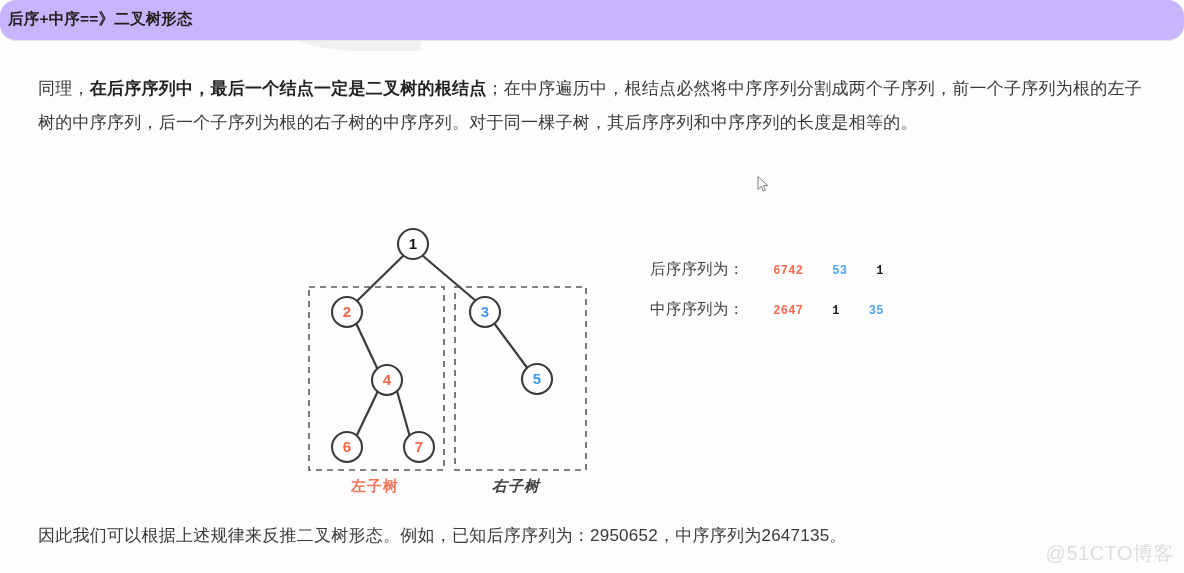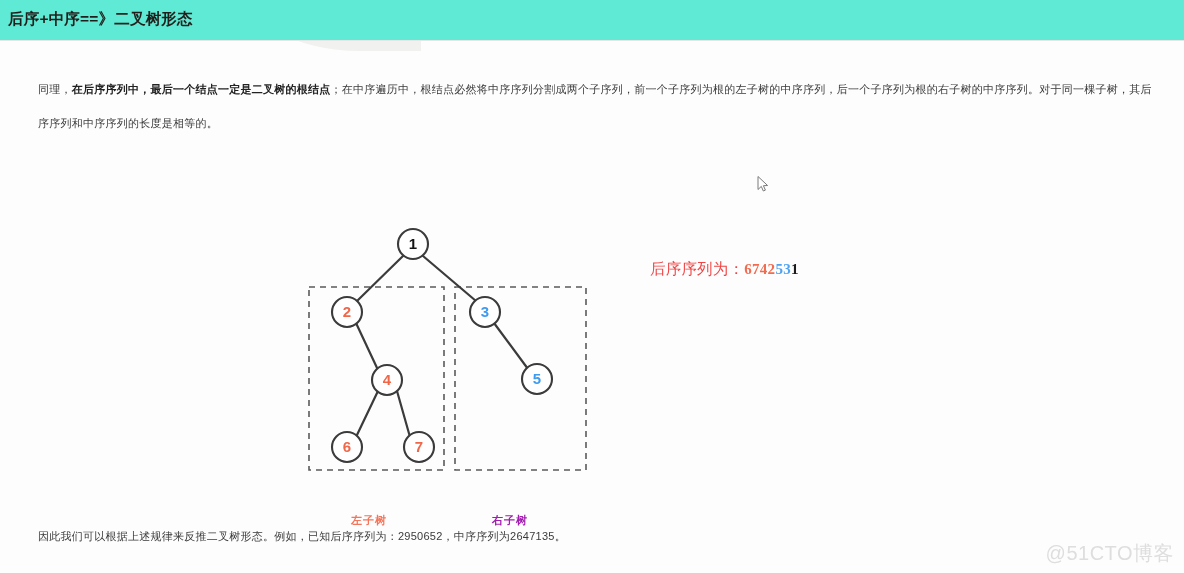--- a/index.html
+++ b/index.html
@@ -29,39 +29,40 @@
     pointer-events: none;
   }
 
   
   #header {
     position: absolute;
     left: 0;
     top: 0;
     width: 1184px;
     height: 41px;
-    background: #5eead4;
+    background: #c4b5fd;
     border-bottom: 1px solid #e6e6e6;
     box-sizing: border-box;
+    border-radius: 16px;
   }
   #page-title {
     position: absolute;
     left: 8px;
     top: 9px;
     font-size: 15.5px;
     font-weight: bold;
     color: #201f1c;
     letter-spacing: 0.2px;
     white-space: nowrap;
   }
 
   
   .para {
     position: absolute;
-    font-size: 11px;
+    font-size: 17px;
     color: #3a3a3a;
     line-height: 34px;
     letter-spacing: 0.25px;
   }
   #intro-paragraph {
     left: 38px;
     top: 72px;
     width: 1120px;
   }
   #intro-paragraph .strong {
@@ -79,29 +80,30 @@
   #sequence-block {
     position: absolute;
     left: 650px;
     top: 250px;
     font-size: 15.5px;
     line-height: 38px;
     white-space: nowrap;
   }
   .seq-row { display: block; }
   .seq-label {
-    color: #ef4444;
+    color: #404040;
     letter-spacing: 0.2px;
     text-align: center;
   }
   .seq-digits {
-    font-family: Liberation Serif, serif;
-    font-weight: bold;
-    font-size: 15px;
+    font-family: Liberation Mono, monospace;
+    font-weight: bold;
+    font-size: 12px;
     letter-spacing: 0.3px;
+    margin-left: 29px;
   }
   .d-left  { color: #f26b4e; }
   .d-right { color: #4ea3f2; }
   .d-root  { color: #1b1b1b; }
 
   
   #tree-diagram {
     position: absolute;
     left: 290px;
     top: 215px;
@@ -122,28 +124,27 @@
     line-height: 30px;
     letter-spacing: 0;
     pointer-events: none;
   }
   .nl-root  { color: #141414; }
   .nl-left  { color: #f0674a; }
   .nl-right { color: #3d9bf0; }
 
   .subtree-caption {
     position: absolute;
-    font-size: 11px;
+    font-size: 15px;
     font-weight: bold;
     letter-spacing: 1px;
     white-space: nowrap;
-    margin-top: 36px;
   }
   #left-subtree-label  { color: #f5755a; }
-  #right-subtree-label { color: #a21caf; }
+  #right-subtree-label { color: #404040; font-style: italic; }
 
   
   #mouse-cursor {
     position: absolute;
     left: 757px;
     top: 176px;
     width: 12px;
     height: 16px;
   }
 
@@ -165,20 +166,21 @@
 <div id="corner-arc"></div>
 
 <div id="header">
   <div id="page-title">后序+中序==》二叉树形态</div>
 </div>
 
 <div class="para" id="intro-paragraph"><span>同理，</span><span class="strong">在后序序列中，最后一个结点一定是二叉树的根结点</span><span>；在中序遍历中，根结点必然将中序序列分割成两个子序列，前一个子序列为根的左子树的中序序列，后一个子序列为根的右子树的中序序列。对于同一棵子树，其后序序列和中序序列的长度是相等的。</span></div>
 
 <div id="sequence-block">
   <div class="seq-row"><span class="seq-label">后序序列为：</span><span class="seq-digits d-left">6742</span><span class="seq-digits d-right">53</span><span class="seq-digits d-root">1</span></div>
+  <div class="seq-row"><span class="seq-label">中序序列为：</span><span class="seq-digits d-left">2647</span><span class="seq-digits d-root">1</span><span class="seq-digits d-right">35</span></div>
 </div>
 
 <div id="tree-diagram">
   <svg id="tree-svg" width="330" height="295" viewBox="0 0 330 295">
 
     <rect x="19" y="72" width="135" height="183" fill="none" stroke="#5a5a5a" stroke-width="1.6" stroke-dasharray="6 5"></rect>
     <rect x="165" y="72" width="131" height="183" fill="none" stroke="#5a5a5a" stroke-width="1.6" stroke-dasharray="6 5"></rect>
 
     <g stroke="#3b3b3b" stroke-width="2.2" stroke-linecap="round">
       <line x1="113" y1="41" x2="67" y2="86"></line>

